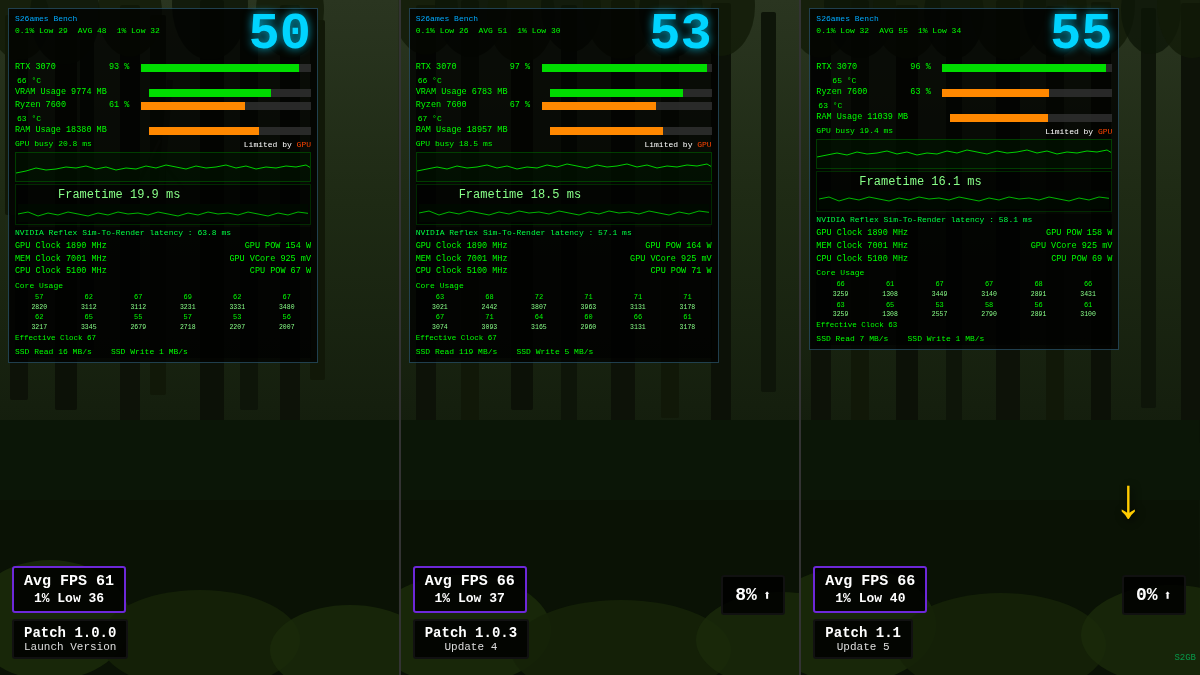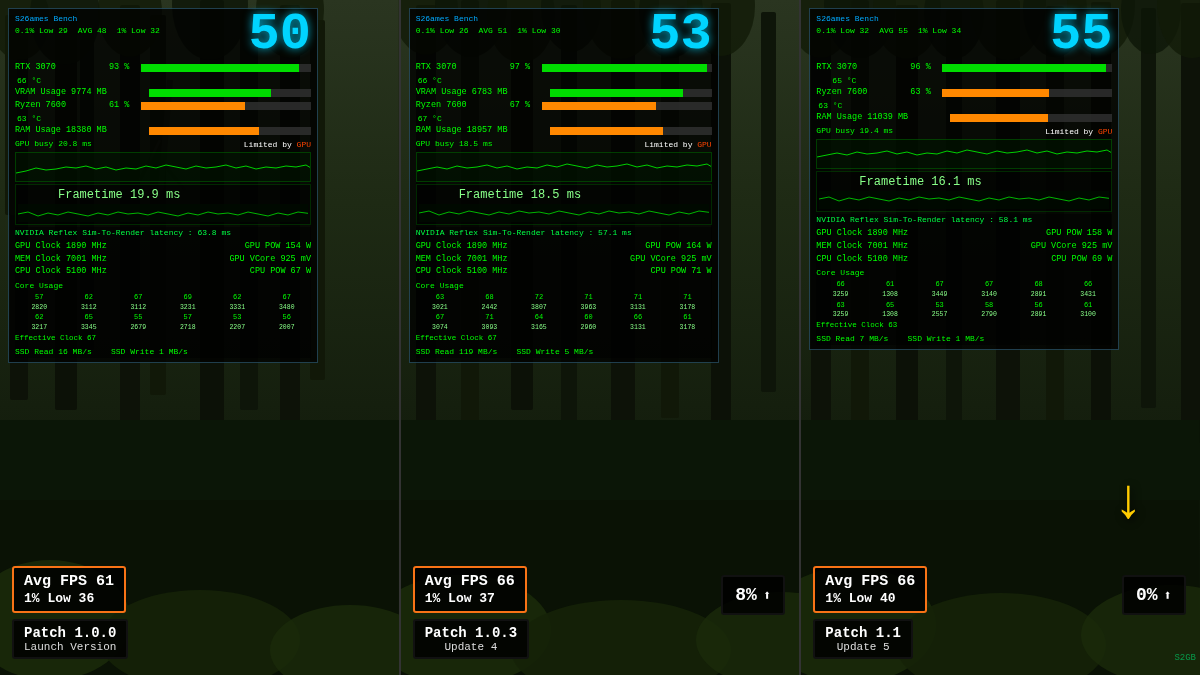--- a/index.html
+++ b/index.html
@@ -160,23 +160,24 @@
       bottom: 16px;
       left: 12px;
       display: flex;
       flex-direction: column;
       gap: 6px;
       align-items: flex-start;
     }
 
     .info-box {
       background: rgba(0,0,0,0.85);
-      border: 2px solid #f97316;
+      border: 2px solid #6d28d9;
       padding: 5px 10px;
       border-radius: 3px;
+      text-align: center;
     }
 
     .info-box .line1 {
       font-size: 15px;
       font-weight: bold;
       color: white;
       line-height: 1.2;
     }
 
     .info-box .line2 {

